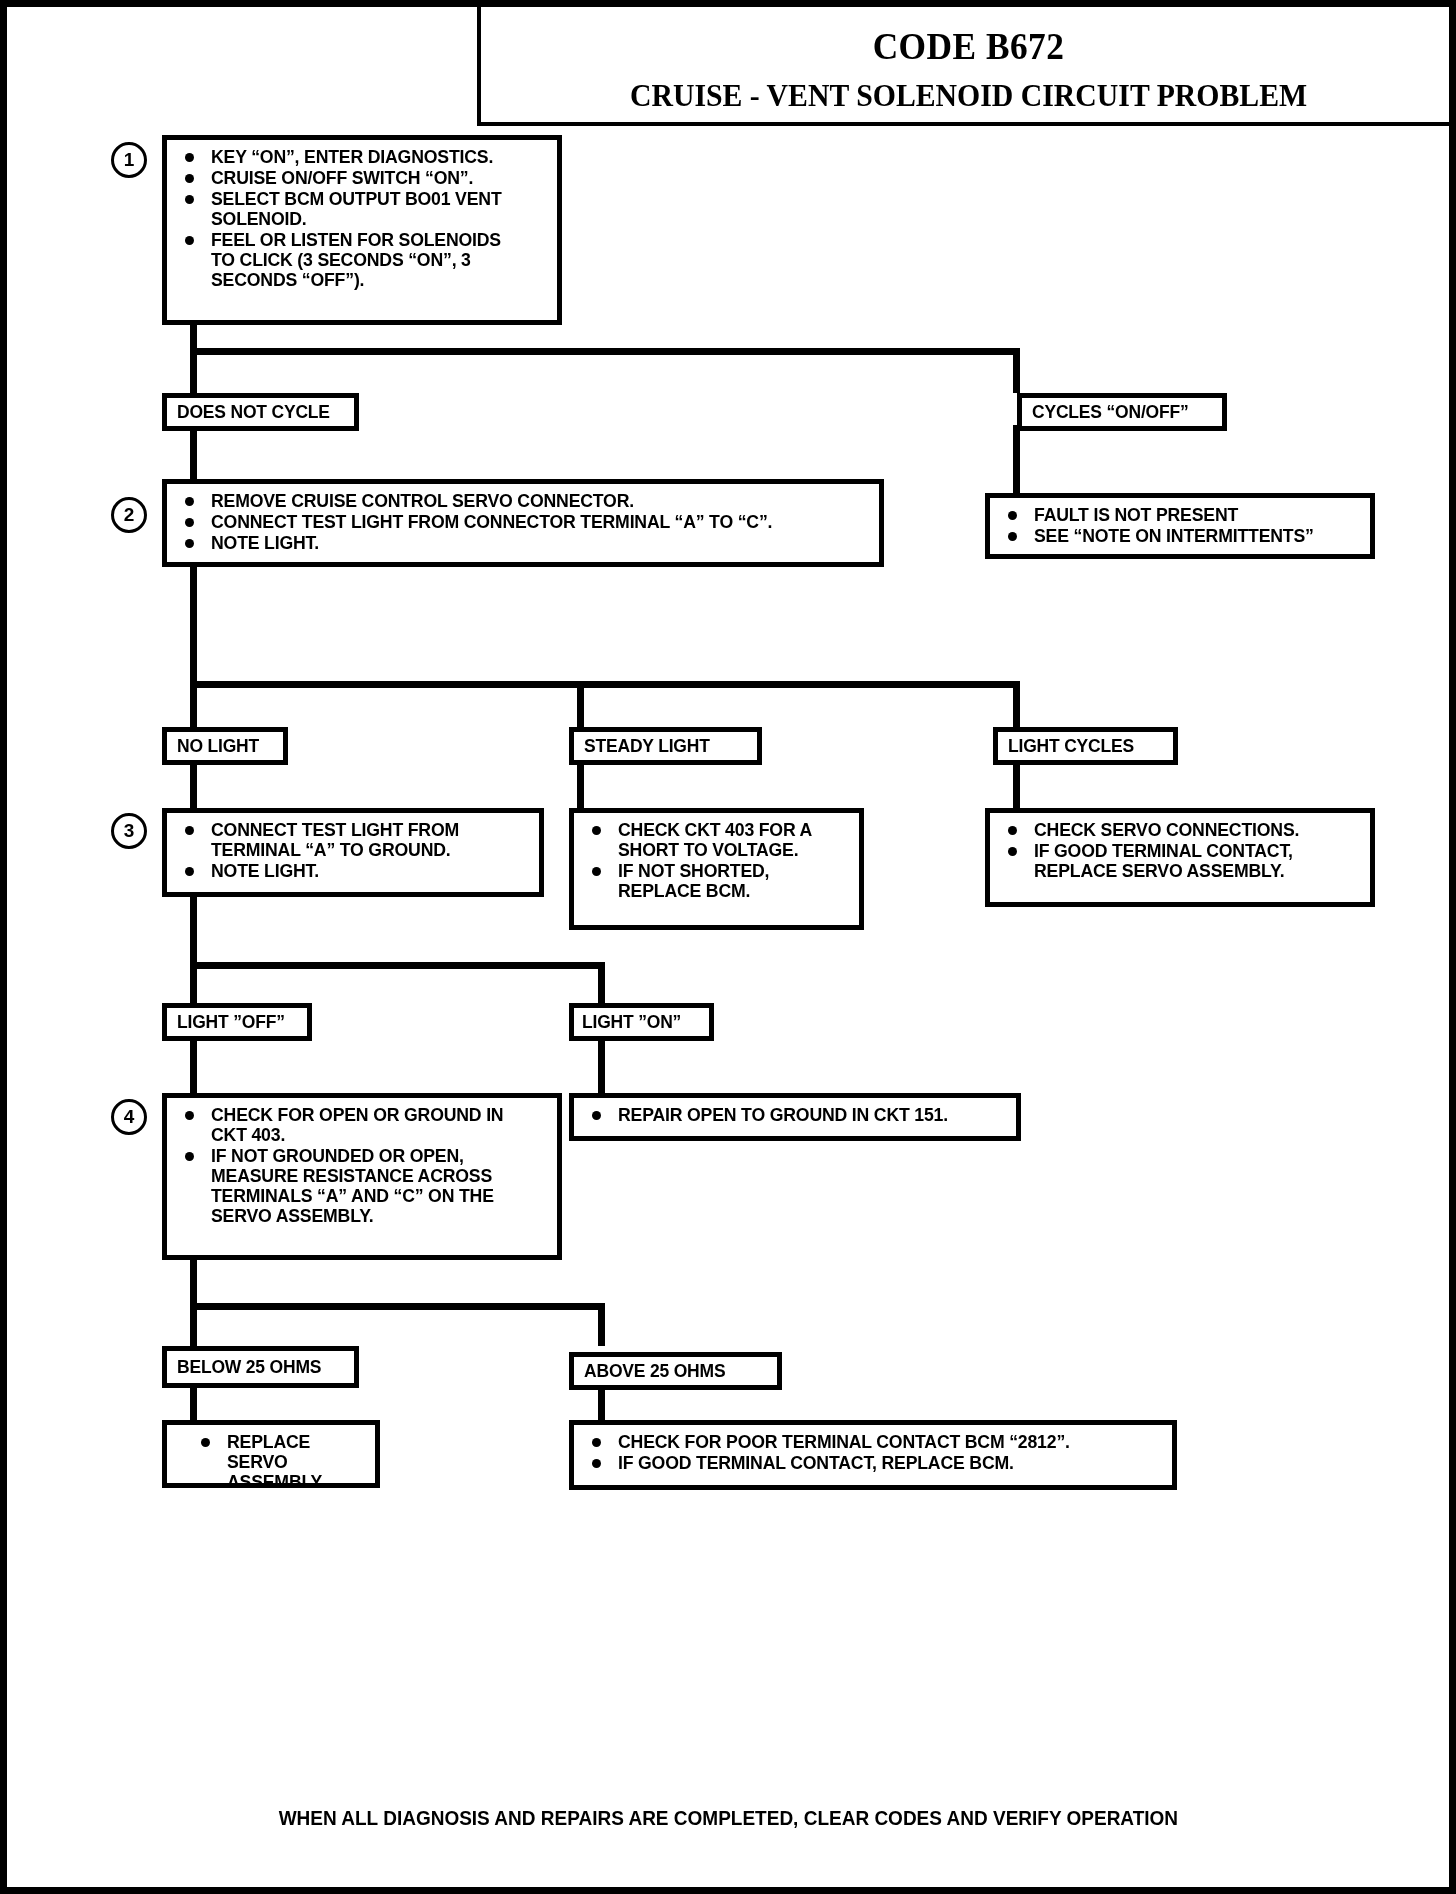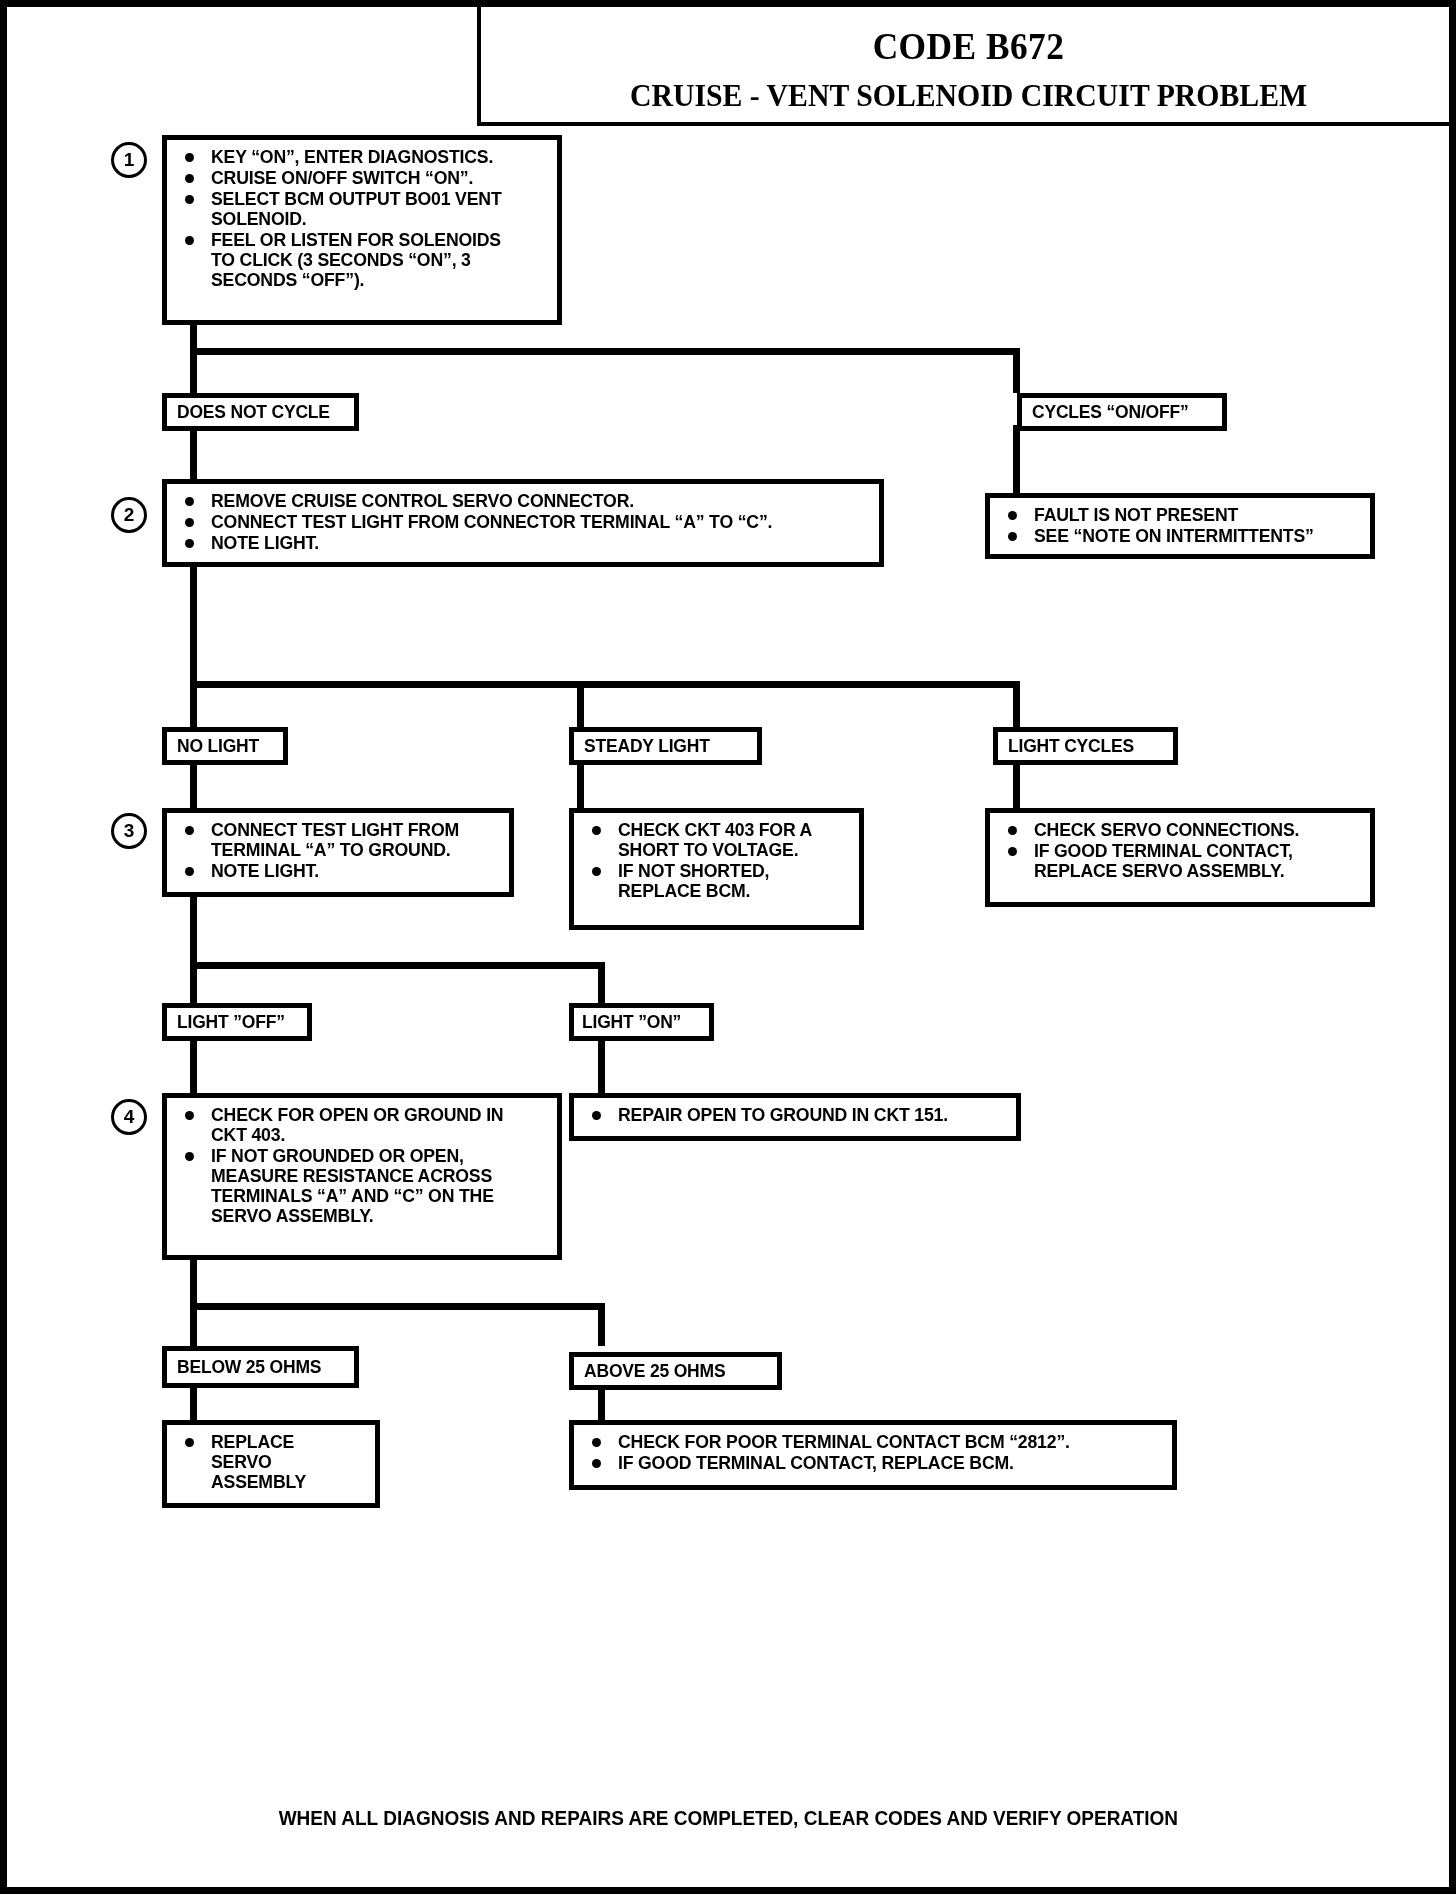--- a/index.html
+++ b/index.html
@@ -224,21 +224,21 @@
     <span>NO LIGHT</span>
   </div>
   <div class="label-box" style="left:562px;top:720px;width:193px;height:38px;">
     <span>STEADY LIGHT</span>
   </div>
   <div class="label-box" style="left:978px;top:720px;width:185px;height:38px;margin-left:8px;">
     <span>LIGHT CYCLES</span>
   </div>
 
   <div class="step-num" style="left:104px;top:806px;">3</div>
-  <div class="box" style="left:155px;top:801px;width:352px;height:89px;">
+  <div class="box" style="left:155px;top:801px;width:382px;height:89px;">
     <ul class="blist">
       <li class="bullet"><span class="txt">CONNECT TEST LIGHT FROM
 TERMINAL “A”  TO GROUND.</span></li>
       <li class="bullet"><span class="txt">NOTE LIGHT.</span></li>
     </ul>
   </div>
 
   <div class="box" style="left:562px;top:801px;width:295px;height:122px;">
     <ul class="blist">
       <li class="bullet"><span class="txt">CHECK CKT 403 FOR A
@@ -281,21 +281,21 @@
     </ul>
   </div>
 
   <div class="label-box" style="left:155px;top:1339px;width:197px;height:42px;">
     <span>BELOW 25 OHMS</span>
   </div>
   <div class="label-box" style="left:562px;top:1345px;width:213px;height:38px;">
     <span>ABOVE 25 OHMS</span>
   </div>
 
-  <div class="box" style="left:155px;top:1413px;width:218px;height:88px;">
+  <div class="box" style="left:155px;top:1413px;width:218px;height:68px;padding-left:16px;">
     <ul class="blist">
       <li class="bullet"><span class="txt">REPLACE SERVO
 ASSEMBLY</span></li>
     </ul>
   </div>
 
   <div class="box" style="left:562px;top:1413px;width:608px;height:70px;">
     <ul class="blist">
       <li class="bullet"><span class="txt">CHECK FOR POOR TERMINAL CONTACT  BCM “2812”.</span></li>
       <li class="bullet"><span class="txt">IF GOOD TERMINAL CONTACT, REPLACE BCM.</span></li>

